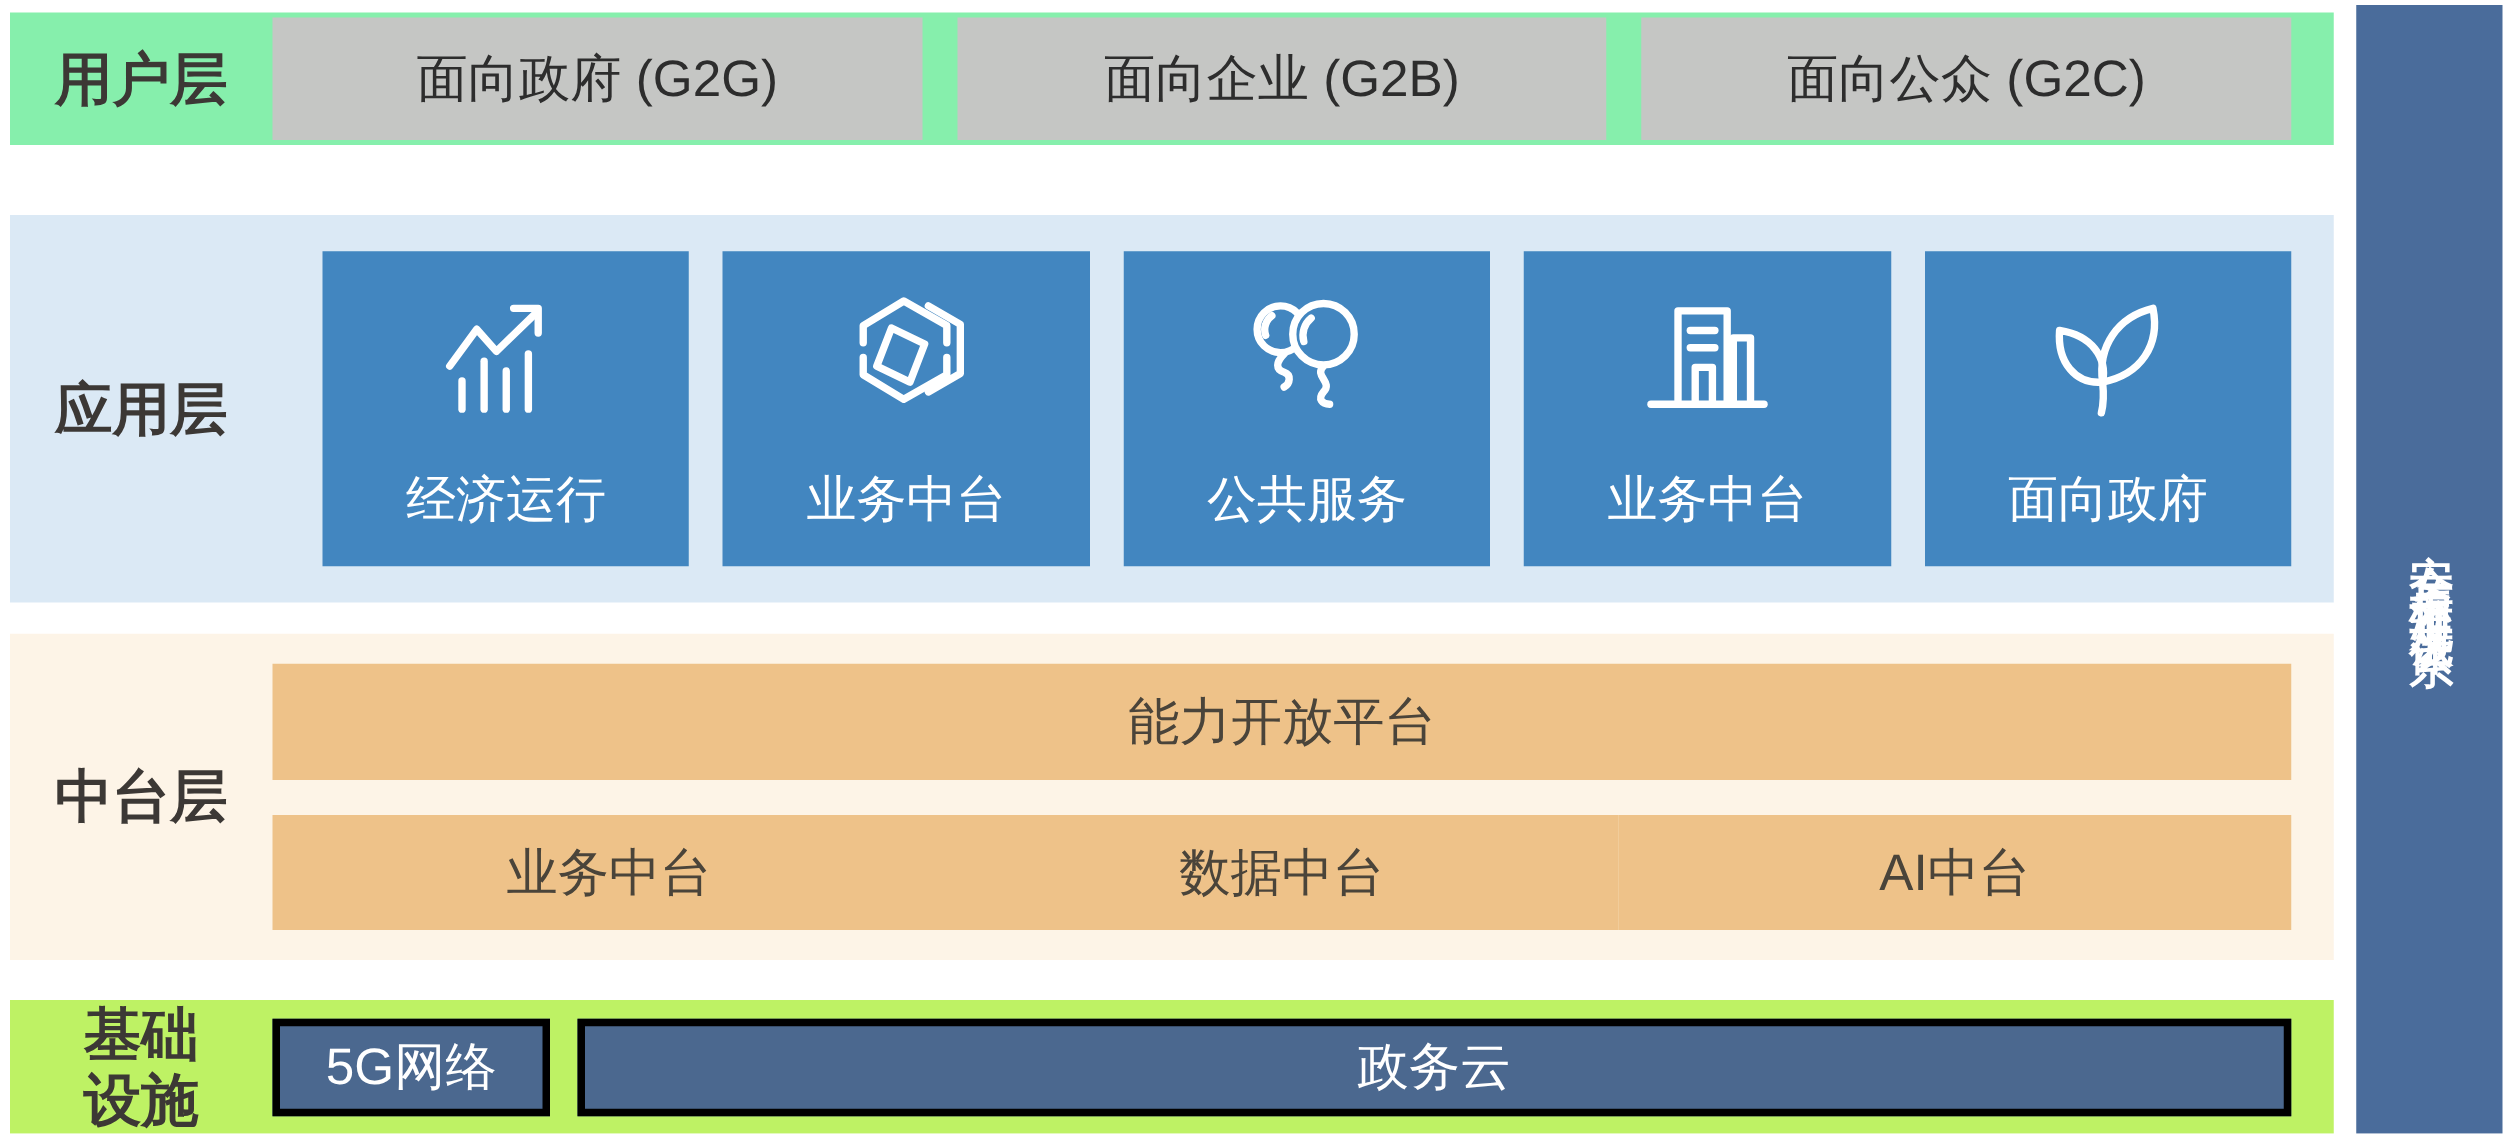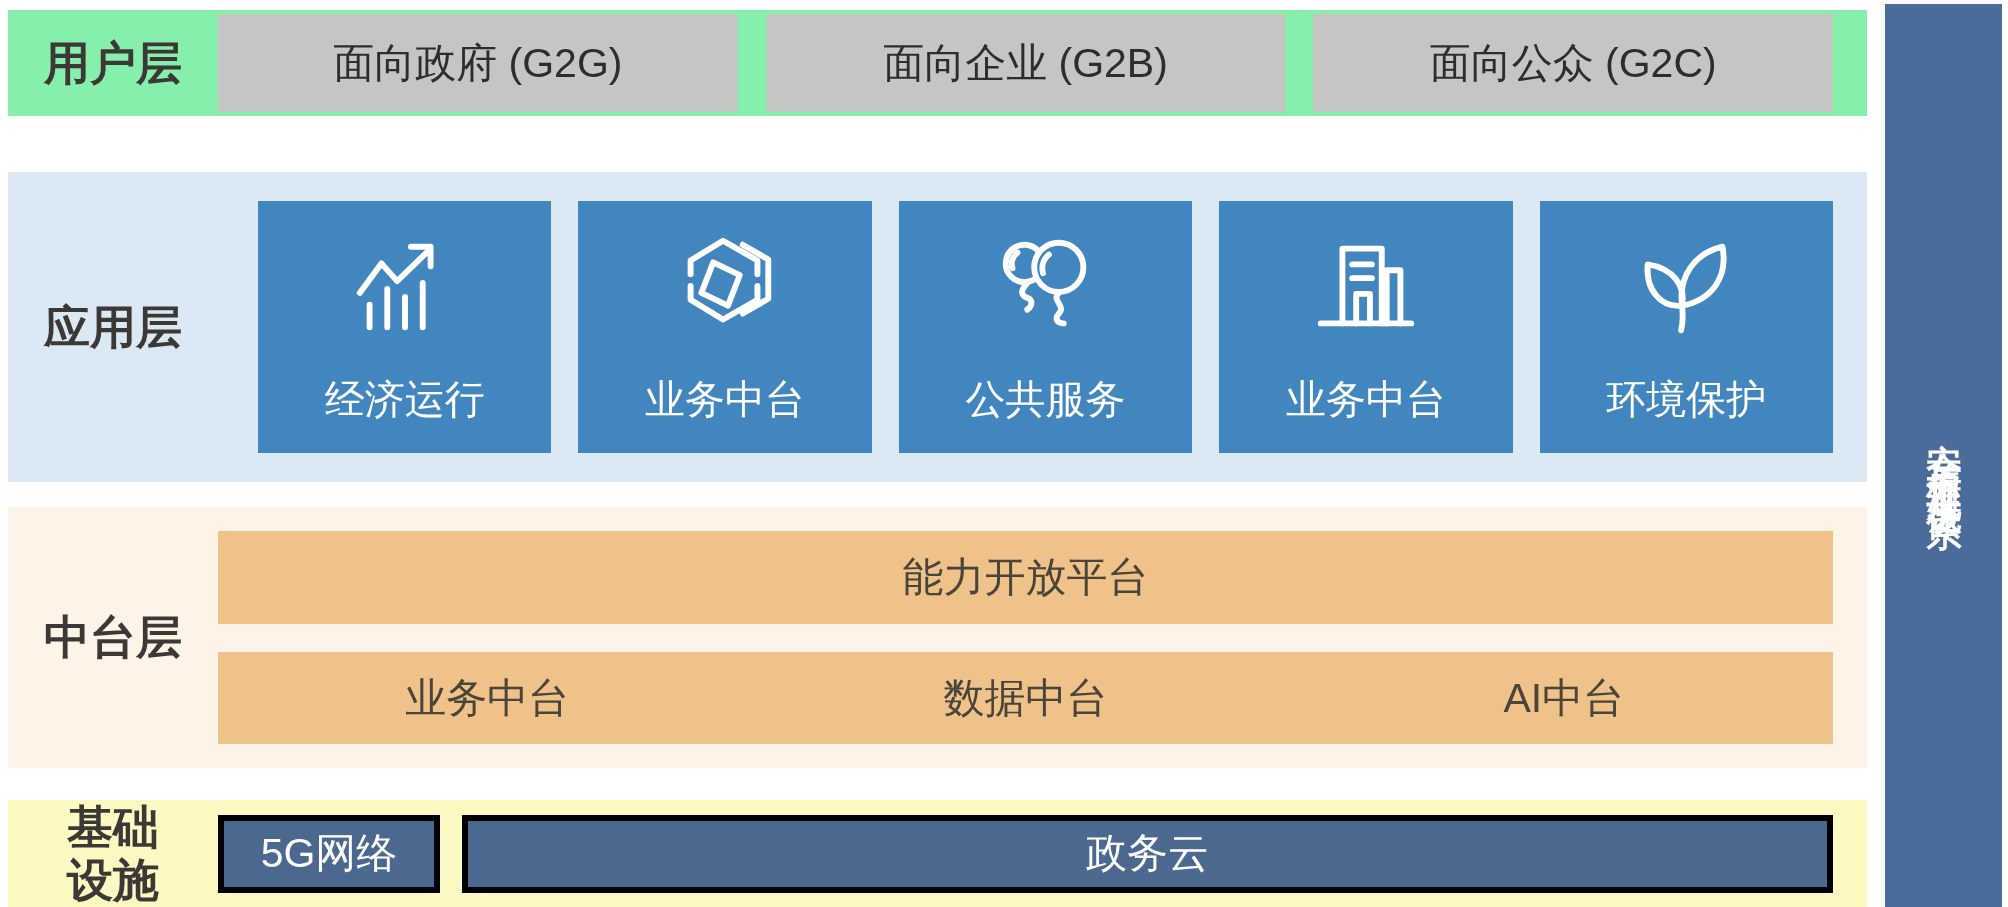--- a/index.html
+++ b/index.html
@@ -7,21 +7,21 @@
     position:relative;
     width:2008px;height:907px;
     background:#ffffff;
     font-family:"Liberation Sans","DejaVu Sans",sans-serif;
     overflow:hidden;
   }
   .row{position:absolute;left:8px;width:1859px;display:flex;box-sizing:border-box;}
   .row-user {top:10px;  height:106px;background:#86efac;}
   .row-app  {top:172px; height:310px;background:#dbe9f5;}
   .row-mid  {top:507px; height:261px;background:#fdf4e7;}
-  .row-infra{top:800px; height:107px;background:#fef9c3;}
+  .row-infra{top:800px; height:107px;background:#bef264;}
 
   .layer-label{
     flex:0 0 210px;display:flex;align-items:center;justify-content:center;
     font-size:46px;font-weight:bold;color:#3c3835;line-height:1.15;
     white-space:pre-line;text-align:center;
   }
   .row-content{flex:1;display:flex;align-items:center;padding-right:34px;box-sizing:border-box;}
 
   
   .row-user .row-content{gap:28px;}
@@ -139,21 +139,21 @@
         </svg>
         <div class="app-label">业务中台</div>
       </div>
 
       <div class="app-box">
         <svg viewBox="0 0 120 120">
           <path d="M21,37 C19,63 34,81 56,79 C60,59 47,41 21,37 Z"></path>
           <path d="M56,79 C52,50 68,26 97,19 C103,49 87,73 56,79 Z"></path>
           <path d="M56,79 C57,88 57,96 55,104"></path>
         </svg>
-        <div class="app-label">环境保护</div>
+        <div class="app-label">面向政府</div>
       </div>
 
     </div>
   </div>
 
   <div class="row row-mid">
     <div class="layer-label">中台层</div>
     <div class="row-content">
       <div class="orange-box orange-full">能力开放平台</div>
       <div class="mid-sub-row">

